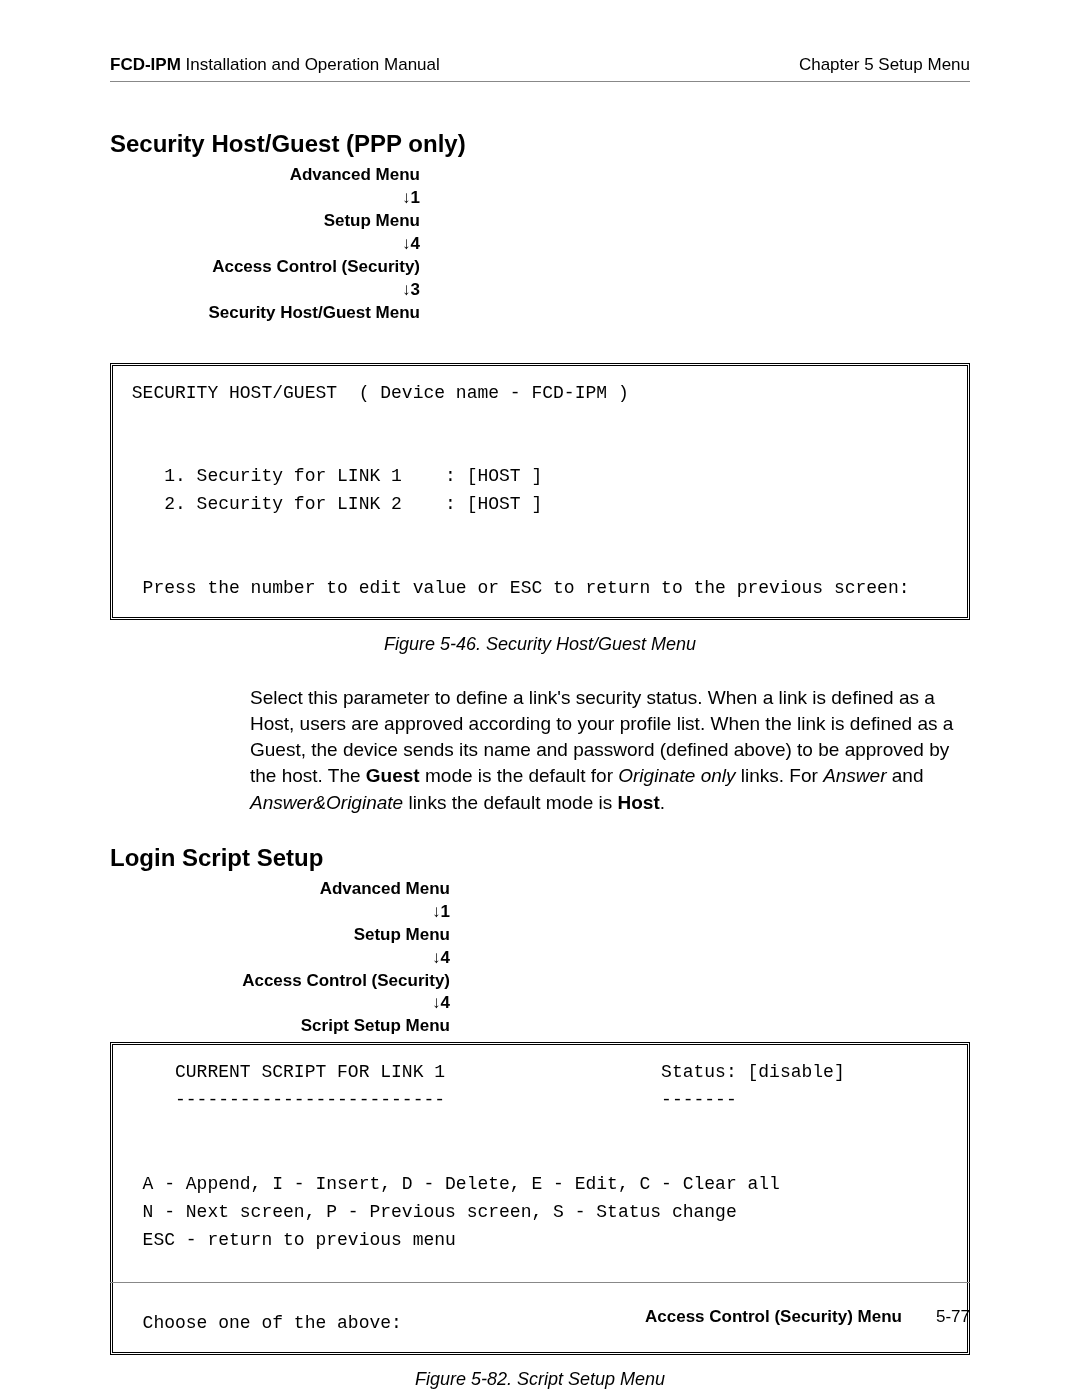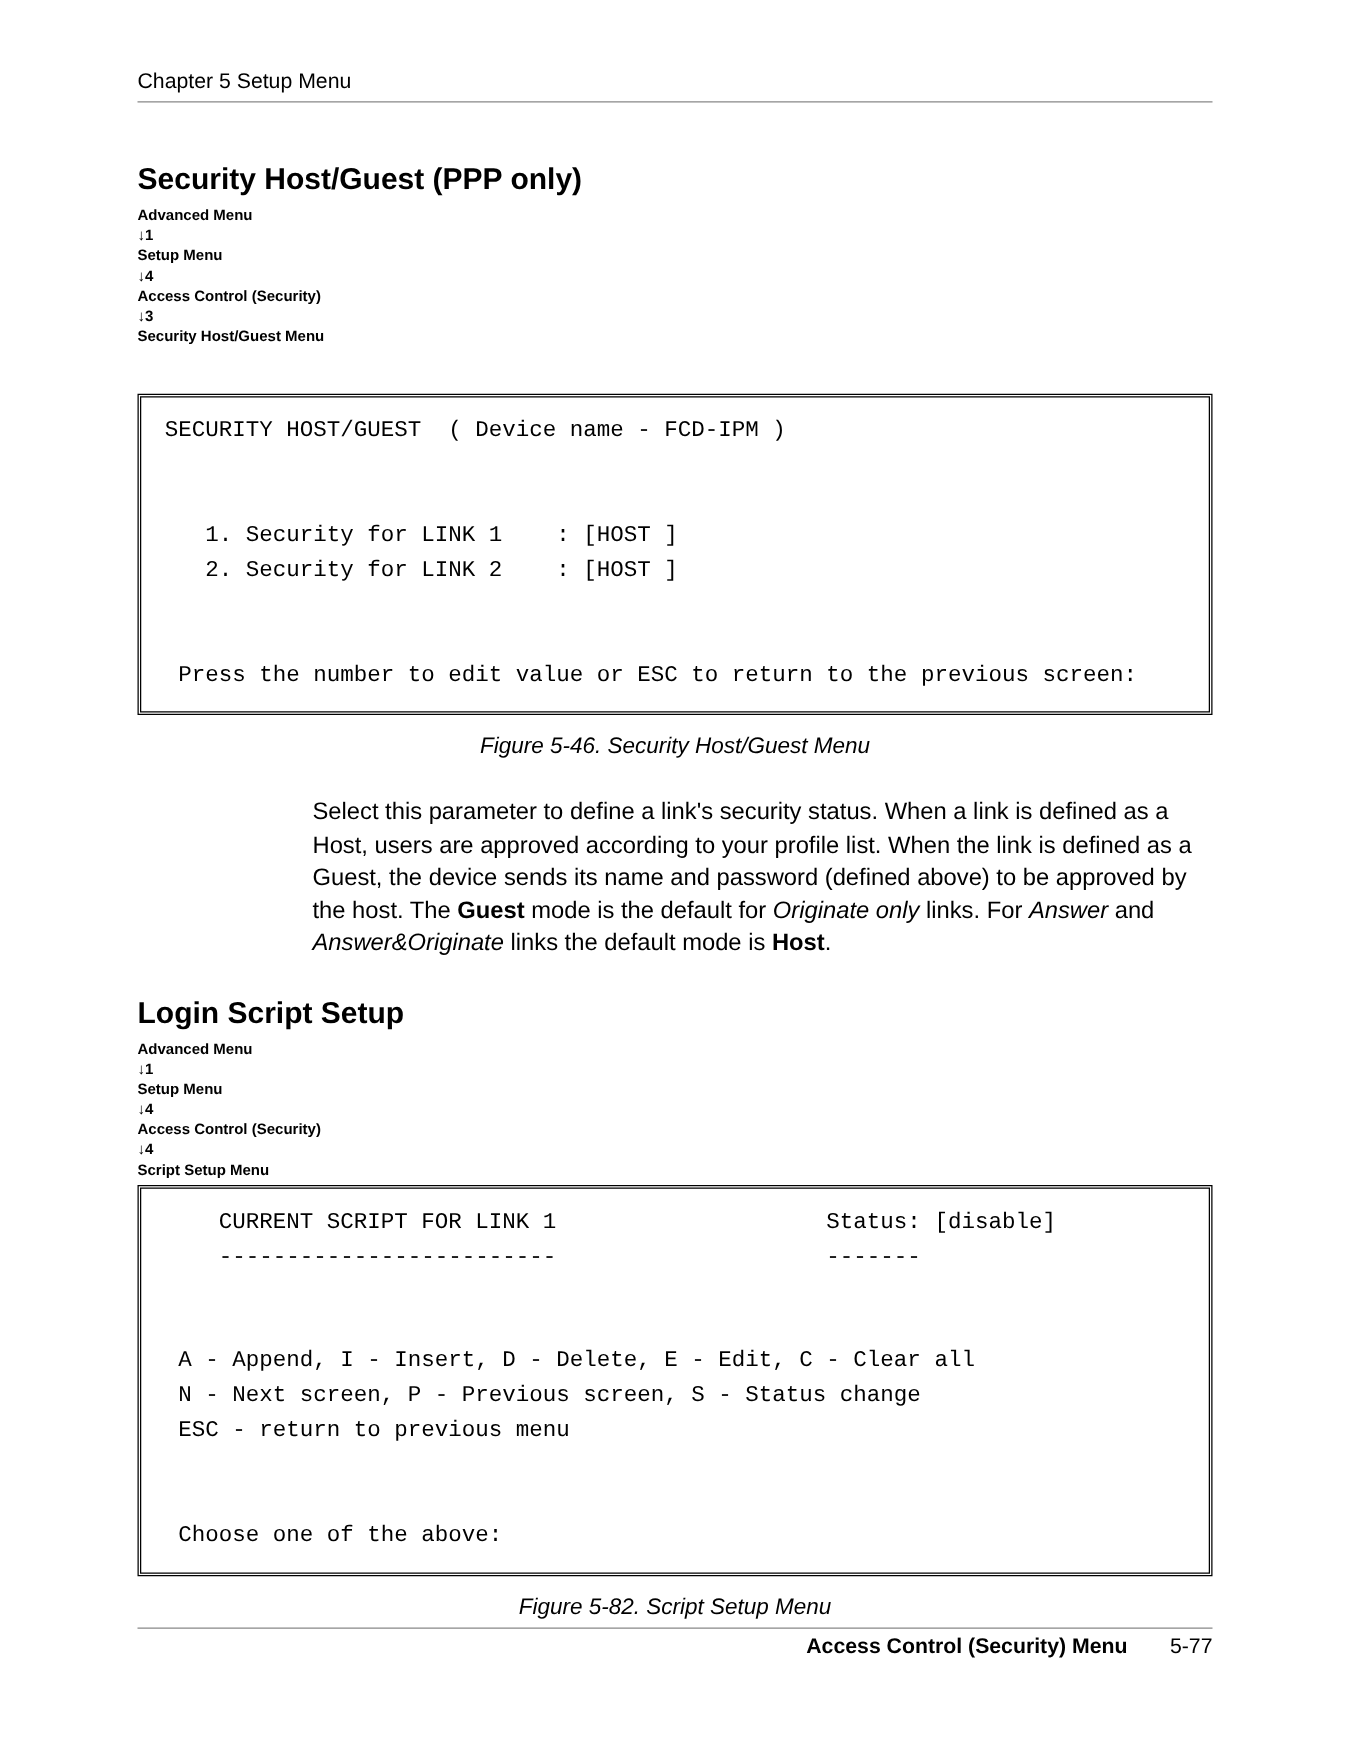--- a/index.html
+++ b/index.html
@@ -25,22 +25,22 @@
   }
   .header-left .bold { font-weight: 700; }
   .header-right { }
   .section-title {
     font-size: 24px;
     font-weight: 700;
     margin-top: 48px;
     margin-bottom: 6px;
   }
   .nav-path {
-    text-align: left;
-    font-size: 12px;
+    text-align: right;
+    font-size: 17px;
     font-weight: 700;
     line-height: 1.35;
     width: 310px;
   }
   .nav-path .arrow { font-weight: 700; }
   .terminal {
     border: 3px double #000;
     font-family: "Courier New", monospace;
     font-size: 18px;
     padding: 14px 8px 14px 8px;
@@ -62,35 +62,38 @@
     margin-left: 140px;
   }
   .body-para .b { font-weight: 700; font-style: normal; }
   .body-para .i { font-style: italic; }
   .footer-row {
     position: absolute;
     bottom: 70px;
     left: 110px;
     right: 110px;
     border-top: 1px solid #888;
-    padding-top: 4px;
+    padding-top: 24px;
     display: flex;
     justify-content: flex-end;
     gap: 34px;
     font-size: 17px;
   }
   .footer-row .label { font-weight: 700; }
   .footer-row .pg { font-weight: 400; }
 </style>
 </head>
 <body>
 
 <div class="page">
 
   <div class="header-row">
+    <div class="header-left">
+      <span class="bold">FCD-IPM</span><span> Installation and Operation Manual</span>
+    </div>
     <div class="header-right">Chapter 5  Setup Menu</div>
   </div>
 
   <div class="section-title">Security Host/Guest (PPP only)</div>
 
   <div class="nav-path">
     <div>Advanced Menu</div>
     <div class="arrow">↓1</div>
     <div>Setup Menu</div>
     <div class="arrow">↓4</div>

